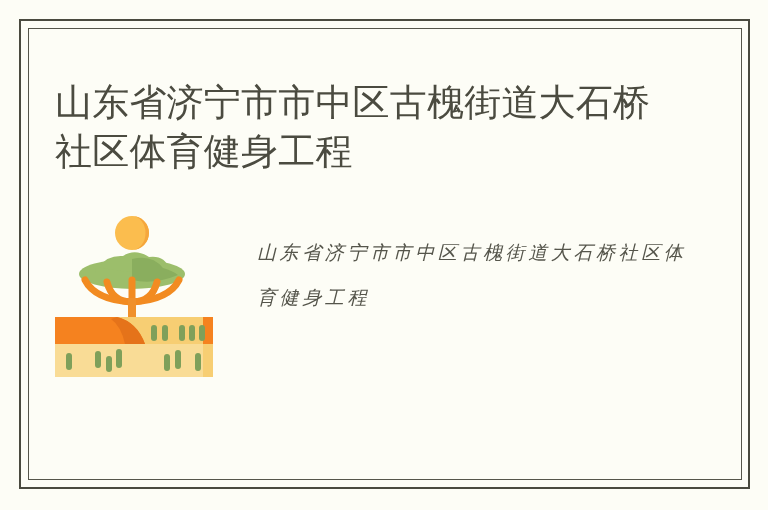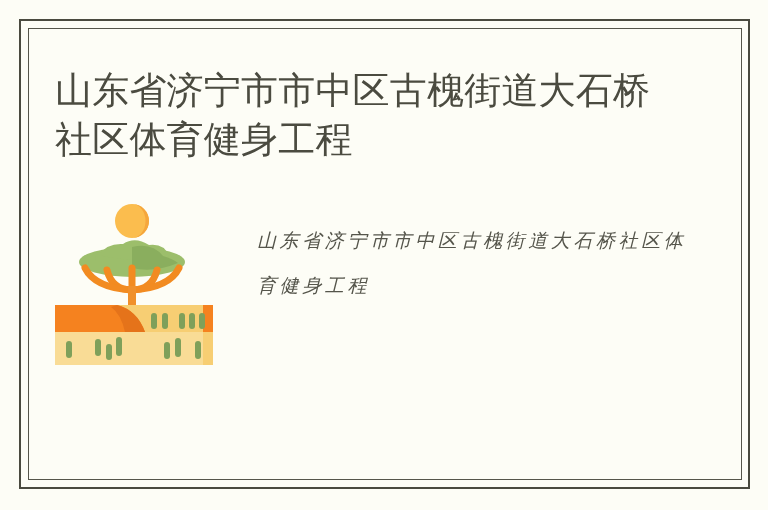--- a/index.html
+++ b/index.html
@@ -41,21 +41,21 @@
     width: 714px;
     height: 452px;
     border: 1px solid #55554A;
     box-sizing: border-box;
     pointer-events: none;
   }
 
   #content {
     position: absolute;
     left: 28px;
-    top: 32px;
+    top: 44px;
     width: 714px;
     height: 452px;
     box-sizing: border-box;
     padding-left: 24px;
   }
 
   #page-title {
     position: absolute;
     left: 27px;
     top: 34px;

